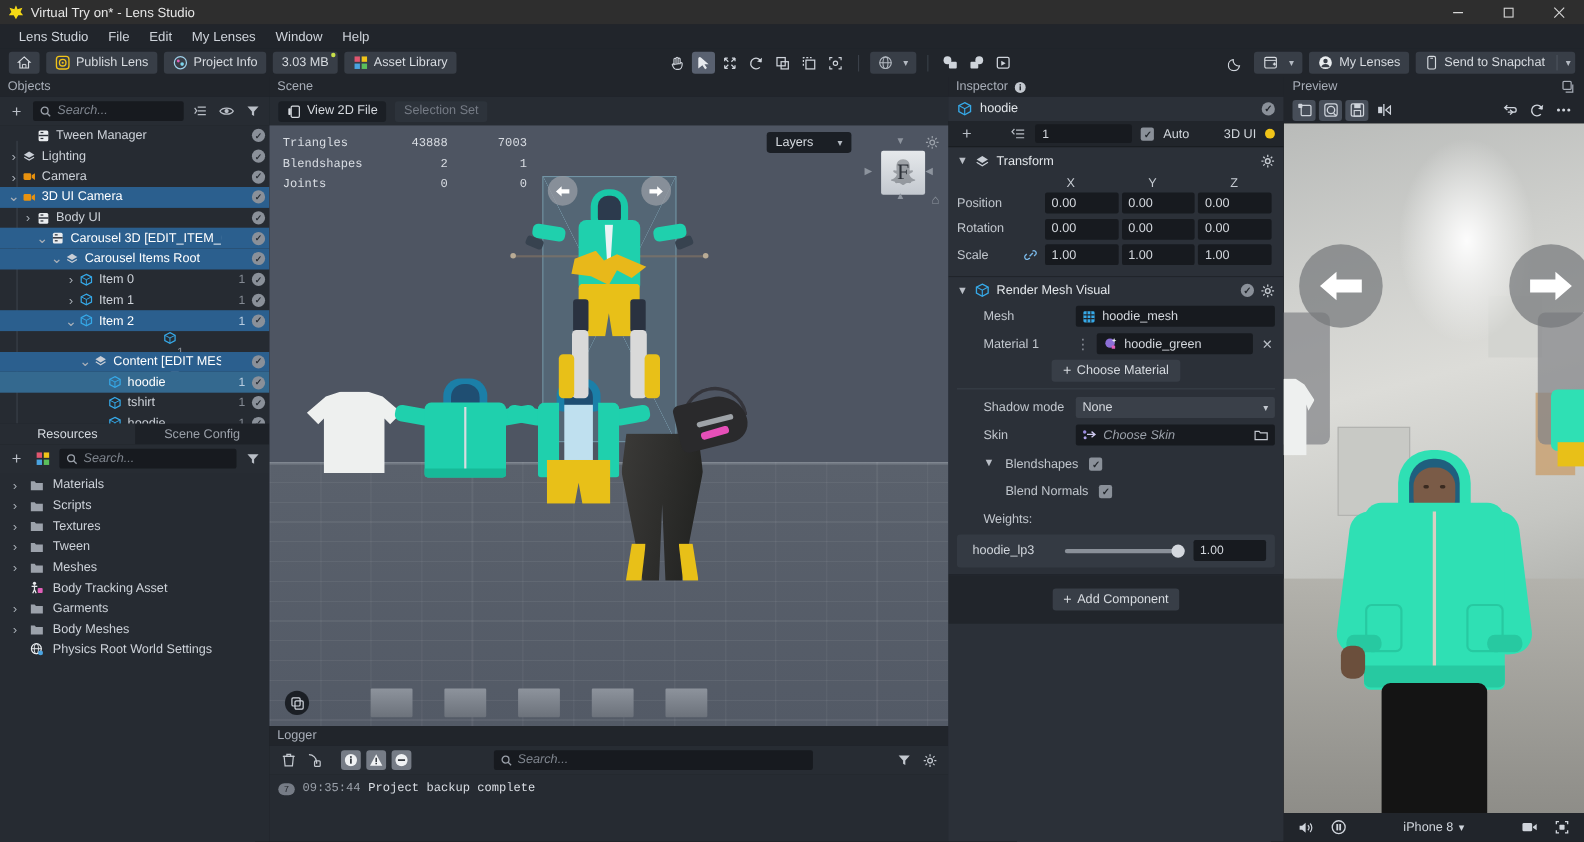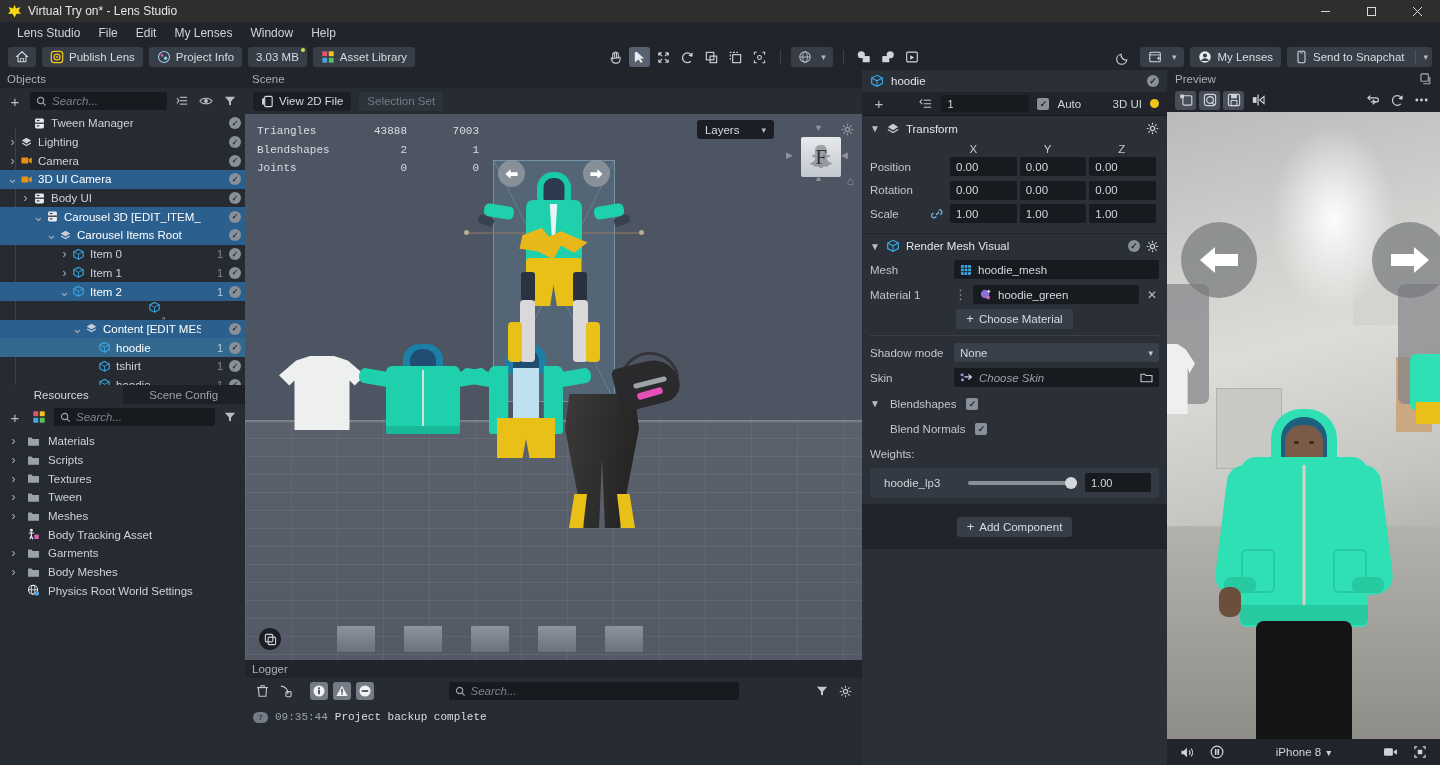--- a/index.html
+++ b/index.html
@@ -244,21 +244,21 @@
   .insp-body{flex:1;overflow:hidden;background:#2b3038;}
   .comp{background:#2b3038;border-bottom:1px solid #20242a;padding-bottom:6px;}
   .comp-head{height:25px;display:flex;align-items:center;gap:6px;padding:0 8px;}
   .comp-title{flex:1;color:#e2e6ea;font-size:11.5px;}
   .xyz-head{display:flex;padding:2px 8px 1px 0;}
   .xyz-head .lbl{width:88px;}
   .xyz-head span{flex:1;text-align:center;color:#c6cbd2;font-size:11.5px;}
   .vrow{display:flex;align-items:center;height:21px;padding:0 8px 0 0;margin-bottom:2.5px;}
   .vrow .lbl{width:88px;padding-left:8px;color:#c1c6cd;font-size:11.5px;display:flex;align-items:center;justify-content:space-between;padding-right:6px;}
   .vin{flex:1;height:19px;background:#171a1f;border-radius:2px;color:#d4d8de;font-size:11.5px;display:flex;align-items:center;padding:0 6px;margin-right:3px;}
-  .frow{display:flex;align-items:center;height:22px;padding:0 8px;margin-bottom:3px;gap:6px;}
+  .frow{display:flex;align-items:center;height:22px;padding:0 8px;margin-bottom:3px;gap:6px;margin-left:24px;}
   .frow .flab{width:78px;color:#c1c6cd;font-size:11.5px;flex:none;}
   .fval{flex:1;height:19px;background:#171a1f;border-radius:2px;display:flex;align-items:center;gap:6px;padding:0 6px;color:#d4d8de;font-size:11.5px;}
   .fval.dropdown{background:#3a4049;justify-content:space-between;}
   .btn-ctr{height:20px;background:#383e47;border-radius:3px;display:inline-flex;align-items:center;gap:5px;padding:0 10px;color:#d7dbe0;font-size:11.5px;}
   .hr{height:1px;background:#3a4049;margin:6px 8px;}
   .slider-box{margin:0 8px;background:#343a43;border-radius:3px;height:30px;display:flex;align-items:center;gap:8px;padding:0 8px;}
   .slider-track{flex:1;height:4px;background:#8a9099;border-radius:2px;position:relative;}
   .slider-knob{position:absolute;right:0;top:-4px;width:12px;height:12px;border-radius:50%;background:#d4d8de;}
   .add-comp-wrap{display:flex;justify-content:center;padding:12px 0;background:#21252b;}
 
@@ -1087,20 +1087,30 @@
             <div class="lgline">
               <span class="lgbadge">7</span>
               <span class="lgtime">09:35:44</span>
               <span class="lgmsg">Project backup complete</span>
             </div>
           </div>
       </div>
     </div>
 
     <div class="inspector">
+      <div class="panel-title" style="justify-content:flex-start;gap:6px;">
+        <span>Inspector</span>
+        <span class="ico">
+          <svg width="11" height="11" viewBox="0 0 12 12">
+              <circle cx="6" cy="6" r="5.4" fill="#c3c8cf"></circle>
+              <rect x="5.3" y="4.8" width="1.4" height="4" fill="#21252b"></rect>
+              <rect x="5.3" y="2.7" width="1.4" height="1.4" fill="#21252b"></rect>
+            </svg>
+        </span>
+      </div>
 
       <div class="insp-head">
         <span class="ico">
           <svg width="14" height="14" viewBox="0 0 15 15">
               <path d="M7.5 1.4 L13.2 4.3 V10.2 L7.5 13.2 L1.8 10.2 V4.3 Z" fill="none" stroke="#36a9e8" stroke-width="1.3"></path>
               <path d="M1.8 4.3 L7.5 7.3 L13.2 4.3 M7.5 7.3 V13.2" fill="none" stroke="#36a9e8" stroke-width="1.1"></path>
             </svg>
         </span>
         <span class="insp-name">hoodie</span>
         <span style="flex:1"></span>

